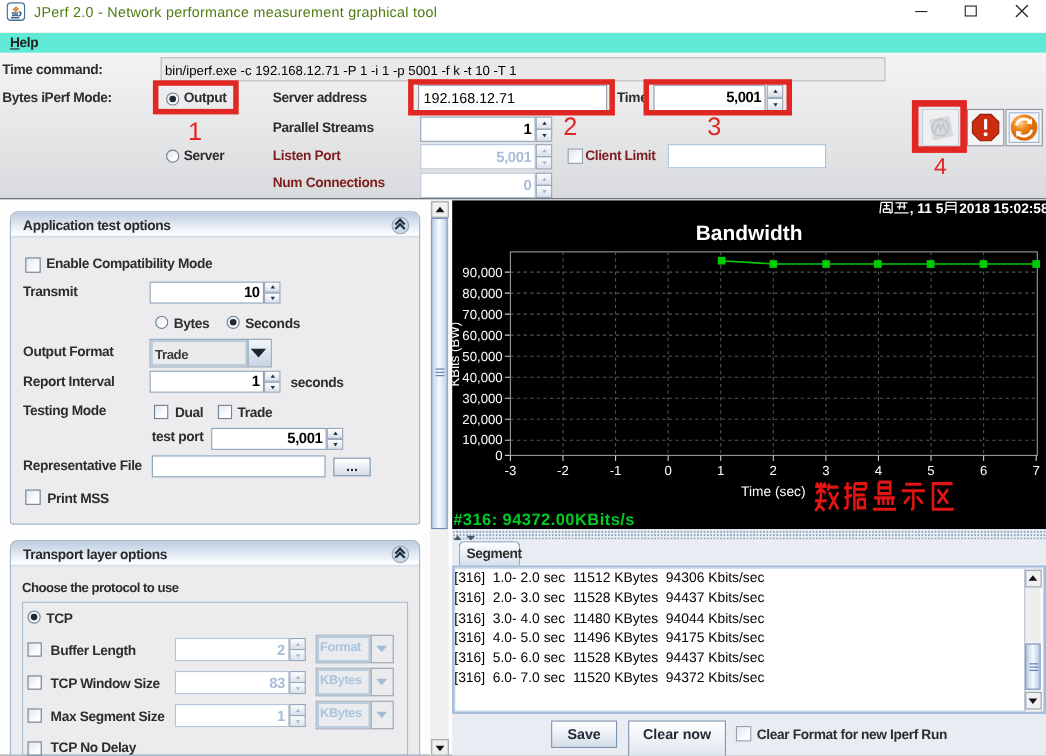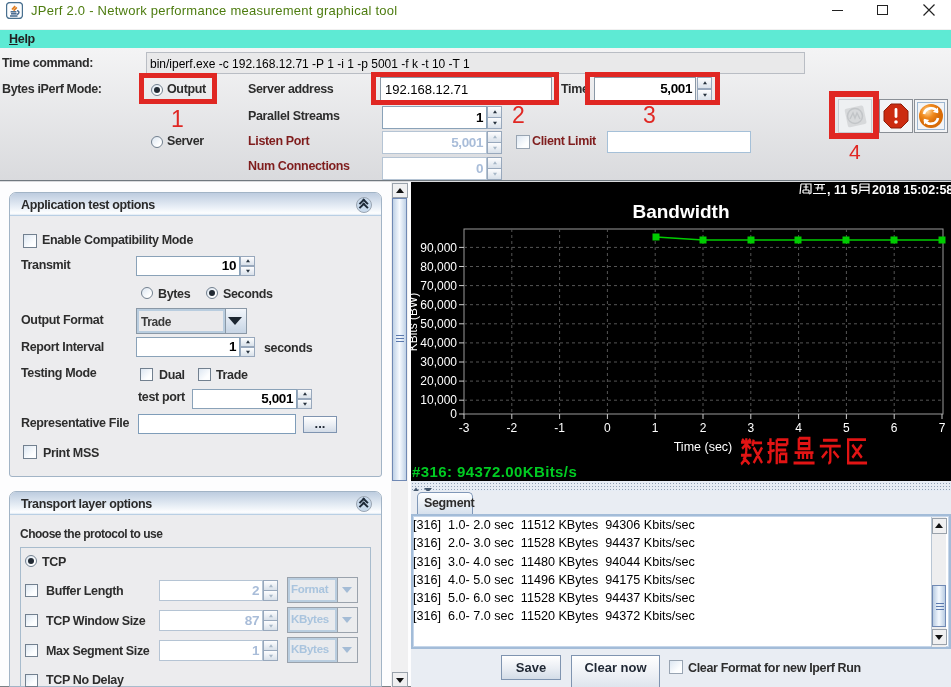--- a/index.html
+++ b/index.html
@@ -251,21 +251,21 @@
   </div>
 <div class="abs" style="left:287px;top:577px;width:71px;height:26px;border:1px solid #9aa2ac;background:#ebecee">
   <div class="abs" style="left:0;top:0;width:49px;height:24px;border:2px solid #b9cddf;background:#e9ebee"></div>
   <div class="abs" style="left:3px;top:5px;font:bold 11.5px 'Liberation Sans',sans-serif;letter-spacing:-0.3px;color:#a9c4de">Format</div>
   <div class="abs" style="left:49px;top:0;width:20px;height:24px;border-left:1px solid #9aa2ac"></div>
   <div class="abs" style="left:54px;top:9px;width:0;height:0;border-left:5.5px solid transparent;border-right:5.5px solid transparent;border-top:6.5px solid #a4bcd6"></div>
 </div>
 <div class="cb" style="left:25px;top:614px;width:13px;height:13px"></div>
 <div class="lbl" style="left:46px;top:614px">TCP Window Size</div>
 <div class="fld" style="left:159px;top:610px;width:104px;height:21px;border-color:#b5c4d4">
-    <div class="val dval" style="line-height:19px">87</div>
+    <div class="val dval" style="line-height:19px">83</div>
   </div>
 <div class="spb" style="left:263px;top:610px;width:15px;height:11px">
     <span class="tri-u tri-dis" style="border-bottom-width:3px;border-left-width:2.6px;border-right-width:2.6px"></span>
   </div>
 <div class="spb" style="left:263px;top:620px;width:15px;height:11px">
     <span class="tri-d tri-dis" style="border-top-width:3px;border-left-width:2.6px;border-right-width:2.6px"></span>
   </div>
 <div class="abs" style="left:287px;top:607px;width:71px;height:26px;border:1px solid #9aa2ac;background:#ebecee">
   <div class="abs" style="left:0;top:0;width:49px;height:24px;border:2px solid #b9cddf;background:#e9ebee"></div>
   <div class="abs" style="left:3px;top:5px;font:bold 11.5px 'Liberation Sans',sans-serif;letter-spacing:-0.3px;color:#a9c4de">KBytes</div>

